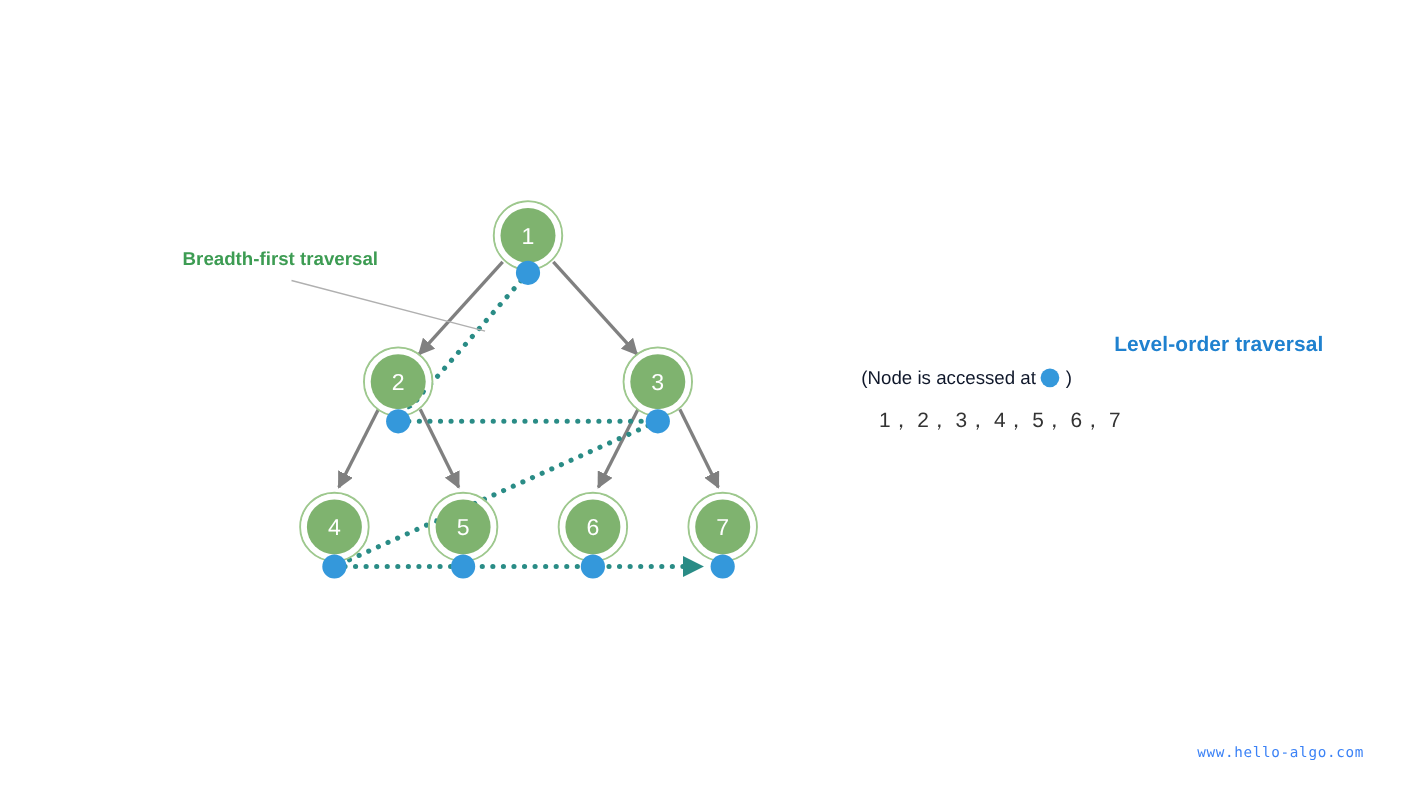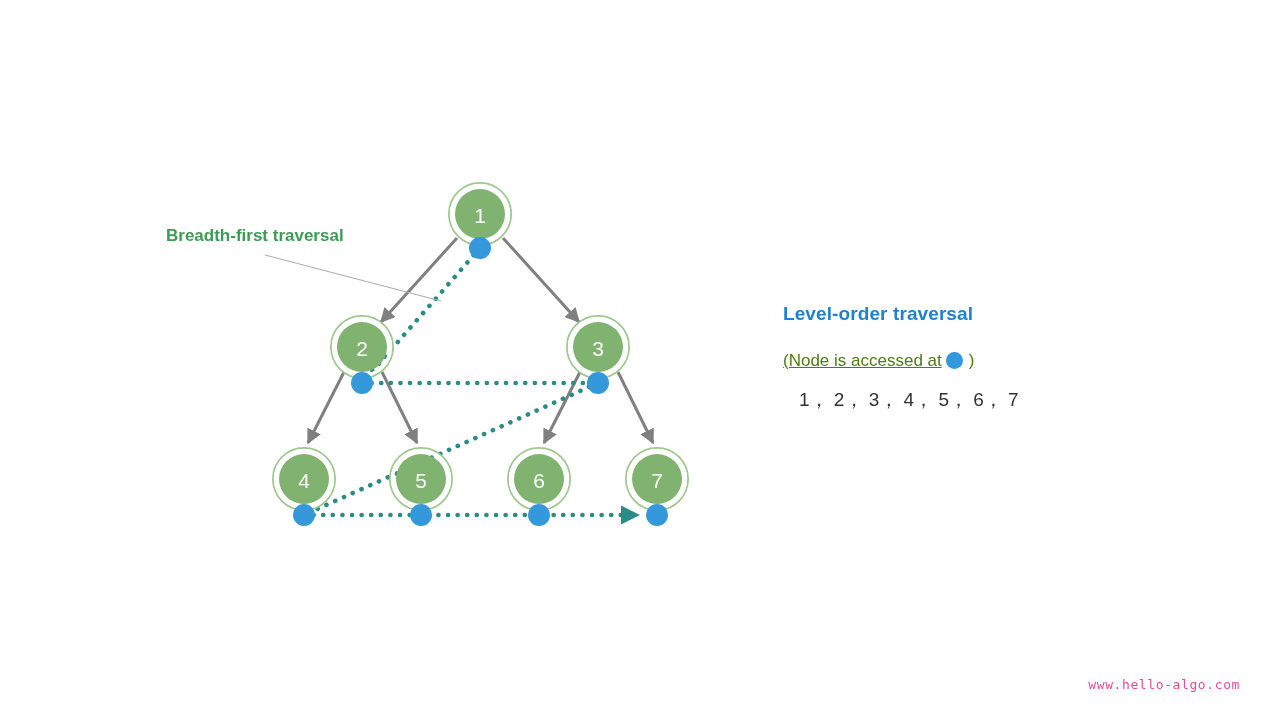--- a/index.html
+++ b/index.html
@@ -38,32 +38,32 @@
     position: absolute;
     left: 783px;
     top: 303px;
     width: 420px;
   }
   .panel-title {
     font-size: 19px;
     font-weight: bold;
     color: #1f81cf;
     letter-spacing: 0.1px;
-    margin: 0 0 24px 0;
+    margin: 0 0 7px 0;
     line-height: 1.2;
+    text-align: right;
   }
   .panel-note {
     font-size: 17px;
-    color: #4d7c0f;
+    color: #0f172a;
     margin: 0 0 13px 0;
     line-height: 1.3;
     display: flex;
     align-items: center;
     white-space: pre;
-    text-decoration: underline;
   }
   .legend-dot {
     display: inline-block;
     width: 17px;
     height: 17px;
     border-radius: 50%;
     background: #3498db;
     margin: 0 6px 0 4px;
     vertical-align: middle;
   }
@@ -73,21 +73,21 @@
     margin: 16px;
     line-height: 1.3;
     white-space: pre;
   }
   .watermark {
     position: absolute;
     right: 40px;
     bottom: 28px;
     font-family: "DejaVu Sans Mono", monospace;
     font-size: 13px;
-    color: #ec4899;
+    color: #3b82f6;
     letter-spacing: 0.6px;
   }
 </style>
 </head>
 <body>
 
 <svg id="canvas" viewBox="0 0 1280 720">
   <defs>
     <marker id="arrow-gray" viewBox="0 0 10 10" refX="9" refY="5" markerWidth="5" markerHeight="5" orient="auto-start-reverse">
       <path d="M 0 0 L 10 5 L 0 10 z" fill="#808080"></path>

